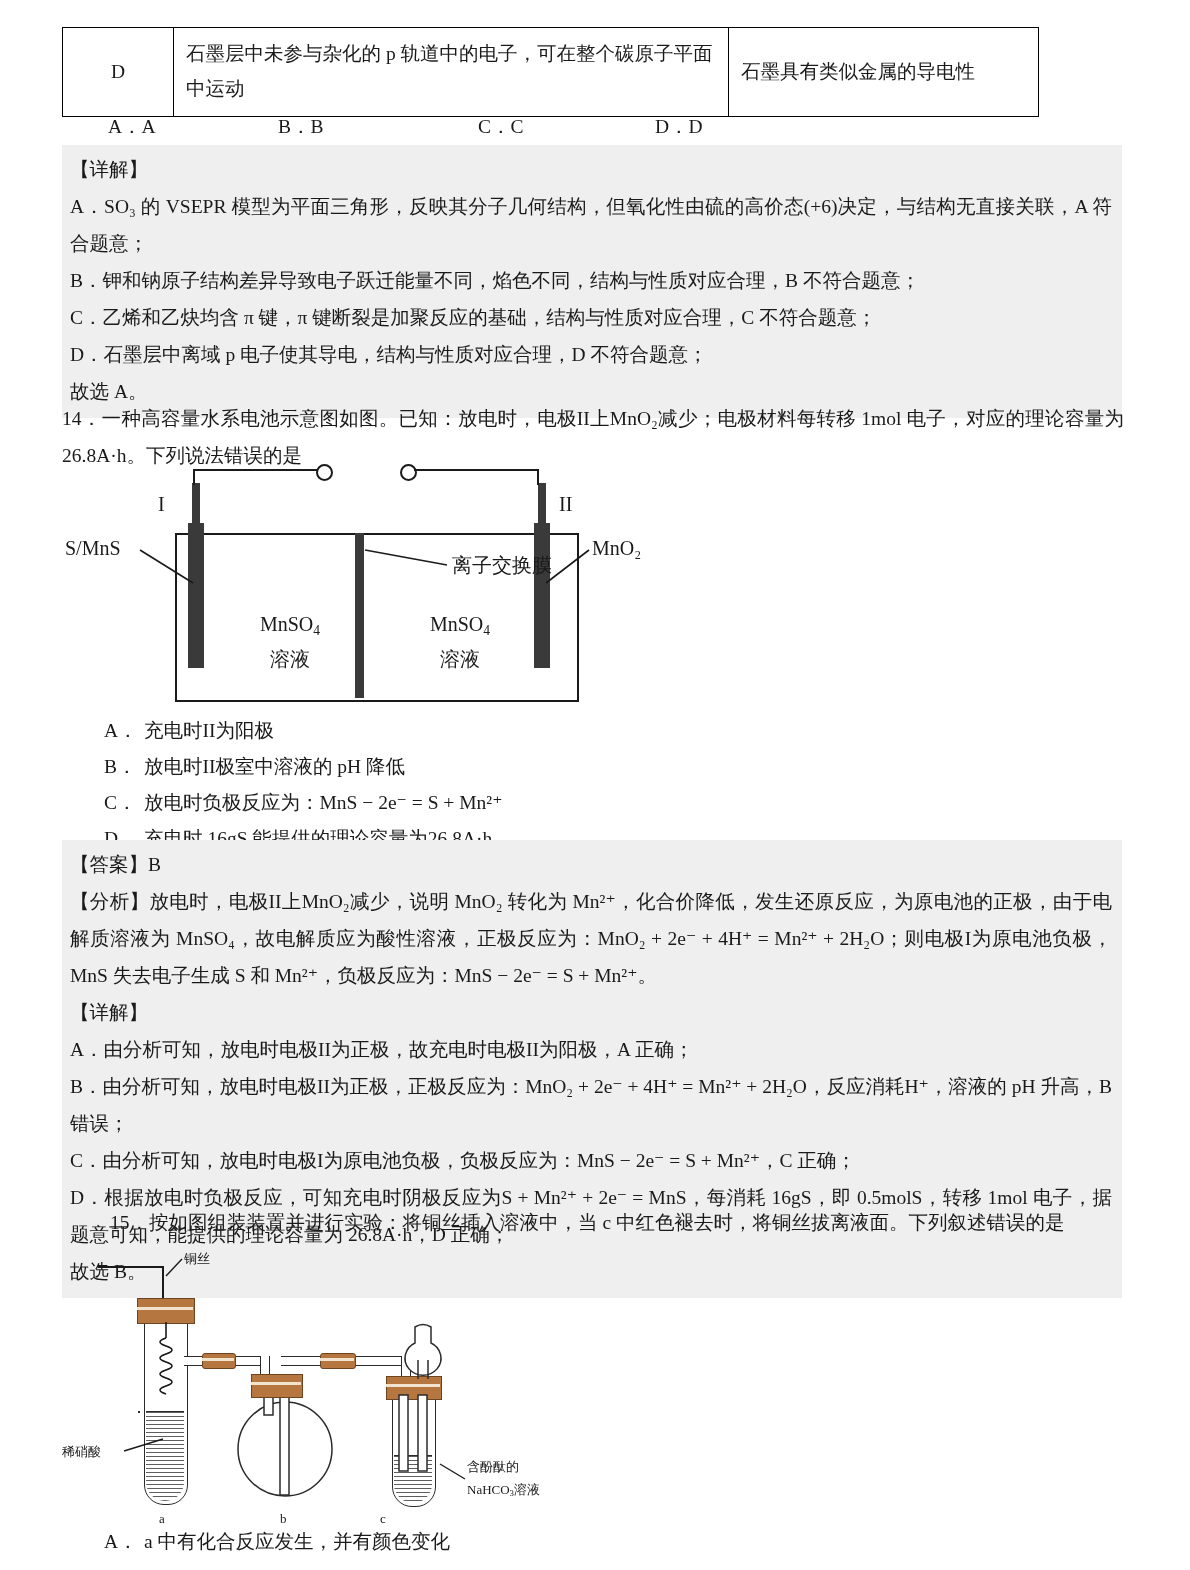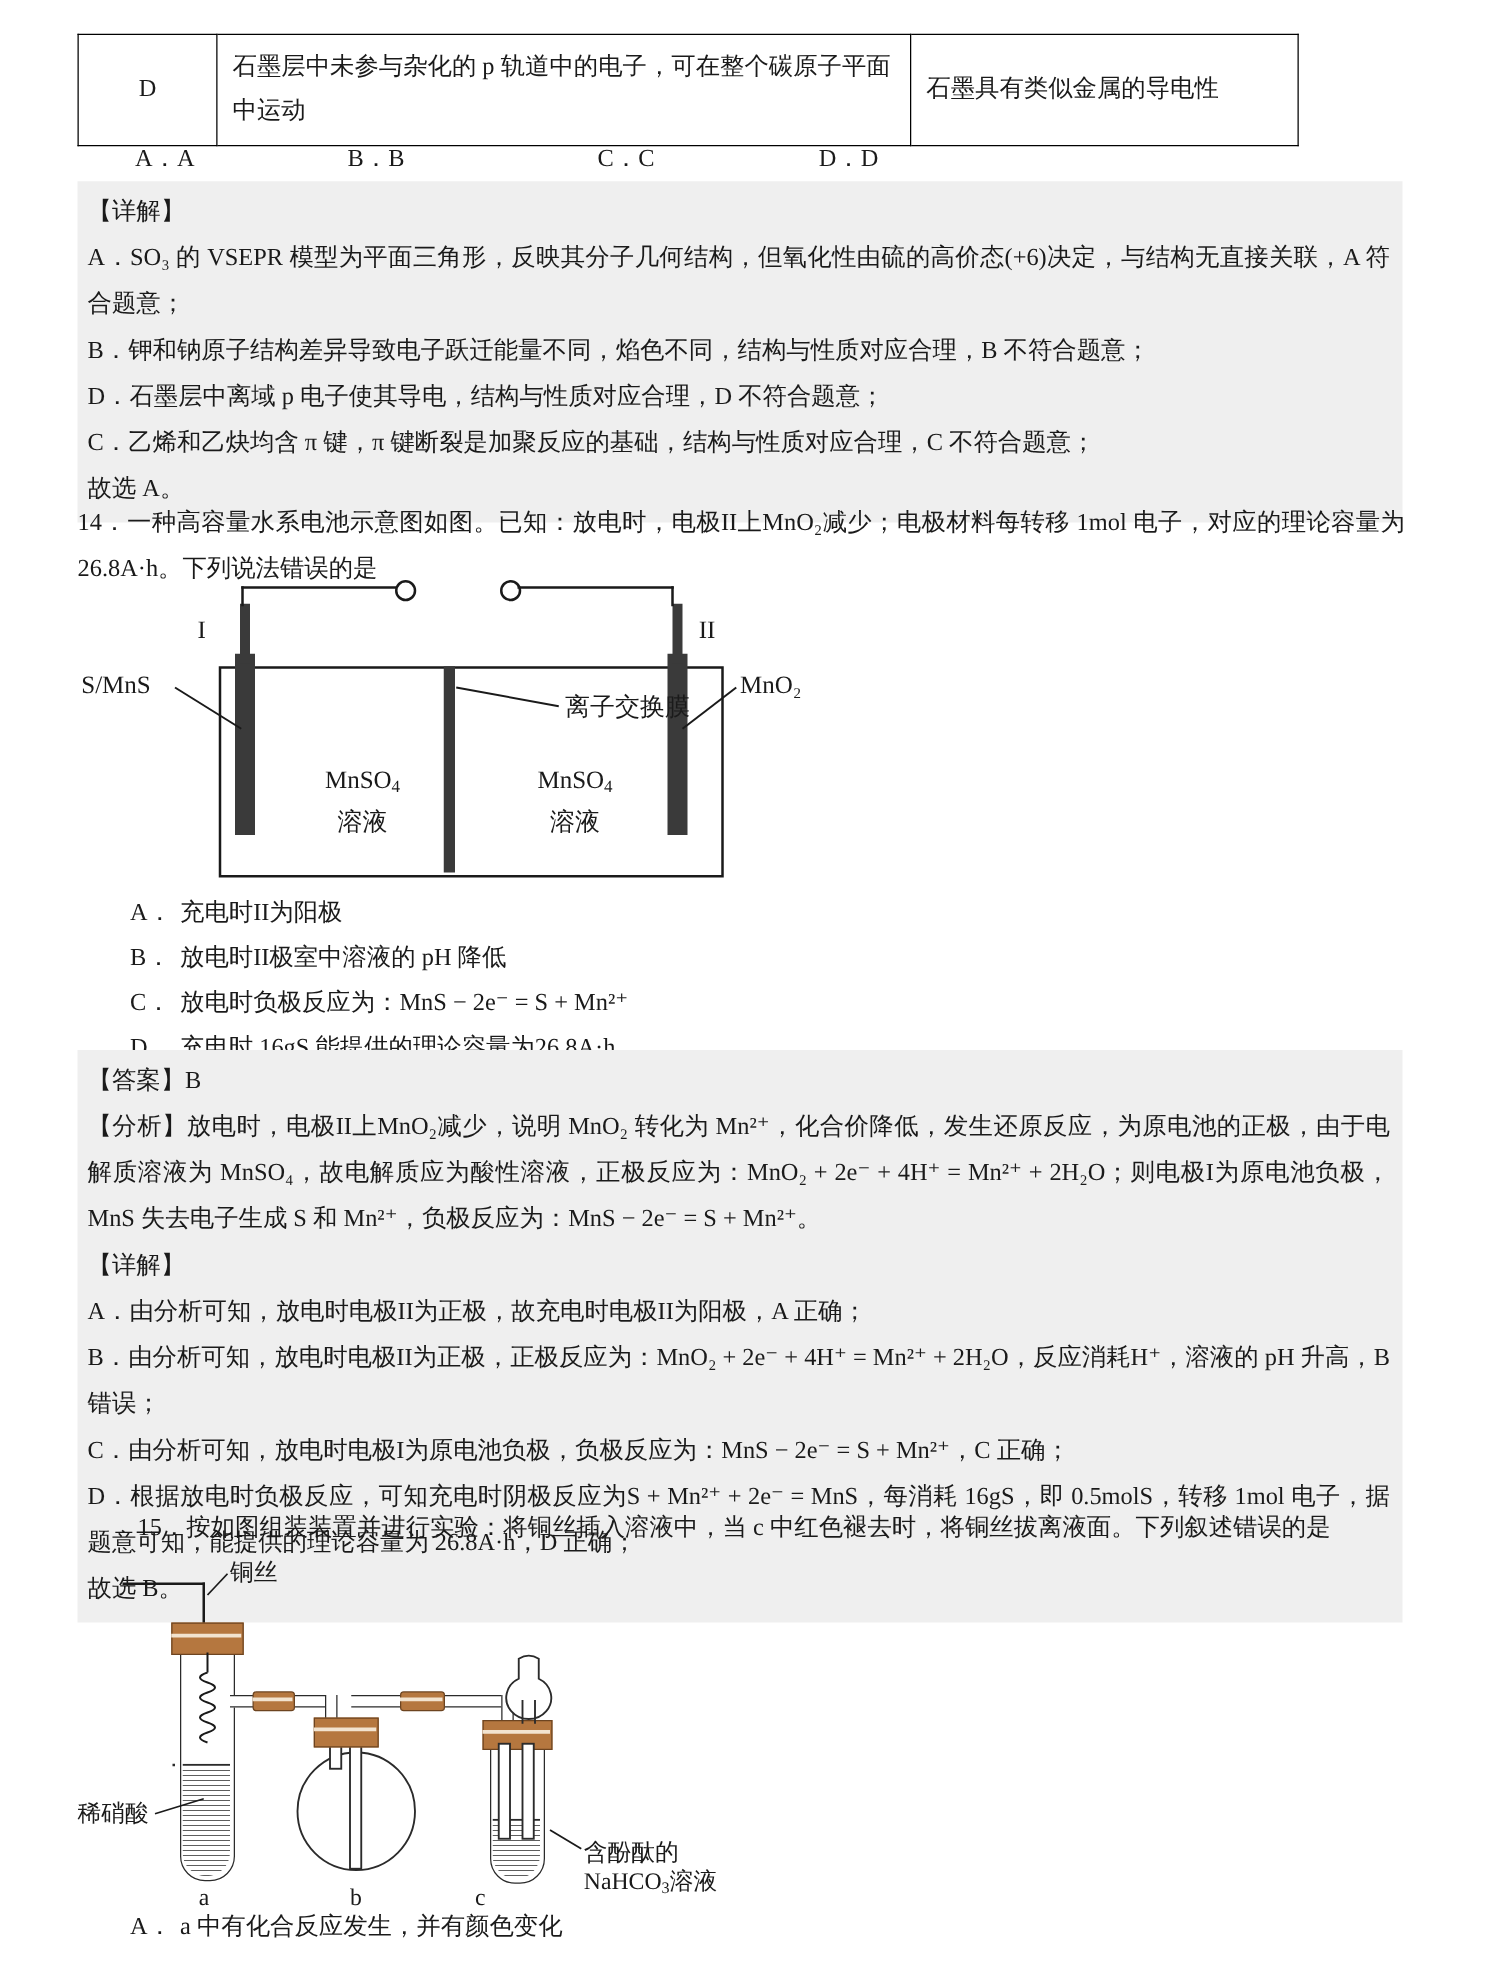--- a/index.html
+++ b/index.html
@@ -80,21 +80,21 @@
   .f1 .solid{position:absolute;background:#3a3a3a;}
   .f1 .line{position:absolute;background:#1a1a1a;}
   .f1 .lbl{position:absolute;font-size:20px;white-space:nowrap;}
   .f1 .term{
     position:absolute;width:13px;height:13px;border:2.2px solid #1a1a1a;
     border-radius:50%;background:#fff;
   }
 
   
   .fig2{position:absolute;left:62px;top:1243px;width:560px;height:285px;}
-  .f2 .lbl{position:absolute;font-size:19px;white-space:nowrap;line-height:23px;}
+  .f2 .lbl{position:absolute;font-size:13px;white-space:nowrap;line-height:23px;}
   .f2 .gl{position:absolute;border:1.5px solid #2b2b2b;background:transparent;}
   .f2 .cork{
     position:absolute;background:#b5773f;border:1.2px solid #6d4420;
   }
   .f2 .corkline{position:absolute;background:#f2e3cf;}
   .f2 .tube{position:absolute;background:#1a1a1a;}
   .f2 .liq{
     position:absolute;
     background:
       repeating-linear-gradient(to bottom,#5e5e5e 0px,#5e5e5e 0.7px,rgba(0,0,0,0) 0.7px,rgba(0,0,0,0) 4px);
@@ -119,22 +119,22 @@
     <span class="ch0">A．A</span>
     <span class="ch1">B．B</span>
     <span class="ch2">C．C</span>
     <span class="ch3">D．D</span>
   </div>
 
   <div class="shade" style="top:145px;">
     <p>【详解】</p>
     <p>A．SO₃ 的 VSEPR 模型为平面三角形，反映其分子几何结构，但氧化性由硫的高价态(+6)决定，与结构无直接关联，A 符合题意；</p>
     <p>B．钾和钠原子结构差异导致电子跃迁能量不同，焰色不同，结构与性质对应合理，B 不符合题意；</p>
+    <p>C．乙烯和乙炔均含 π 键，π 键断裂是加聚反应的基础，结构与性质对应合理，C 不符合题意；</p>
     <p>D．石墨层中离域 p 电子使其导电，结构与性质对应合理，D 不符合题意；</p>
-    <p>C．乙烯和乙炔均含 π 键，π 键断裂是加聚反应的基础，结构与性质对应合理，C 不符合题意；</p>
     <p>故选 A。</p>
   </div>
 
   <div class="stem" style="top:400px;">14．一种高容量水系电池示意图如图。已知：放电时，电极II上MnO₂减少；电极材料每转移 1mol 电子，对应的理论容量为26.8A·h。下列说法错误的是</div>
 
   <div class="fig1 f1">
 
     <div class="box" style="left:113px;top:78px;width:400px;height:165px;"></div>
 
     <div class="solid" style="left:293px;top:78px;width:9px;height:165px;"></div>
@@ -270,21 +270,21 @@
 
       <rect x="337" y="152" width="9" height="76" stroke="#2b2b2b" stroke-width="1.5" fill="#fff"></rect>
       <rect x="356" y="152" width="9" height="76" stroke="#2b2b2b" stroke-width="1.5" fill="#fff"></rect>
 
       <path d="M353,100 a18,17 0 1,0 16,0 L369,84 q-8,-5 -16,0 Z" stroke="#2b2b2b" stroke-width="1.5" fill="#fff"></path>
       <line x1="356" y1="117" x2="356" y2="136" stroke="#2b2b2b" stroke-width="1.5"></line>
       <line x1="366" y1="117" x2="366" y2="136" stroke="#2b2b2b" stroke-width="1.5"></line>
     </svg>
     <div class="lbl" style="left:318px;top:264px;">c</div>
 
-    <div class="lbl" style="left:405px;top:212px;margin-top:16px;">
+    <div class="lbl" style="left:405px;top:212px;">
       <span>含酚酞的</span><br>
       <span>NaHCO</span><sub>3</sub><span>溶液</span>
     </div>
   </div>
 
   <div class="opts" style="top:1524px;">
     <div class="o">
       <span class="lab">A．</span><span>a 中有化合反应发生，并有颜色变化</span>
     </div>
   </div>

